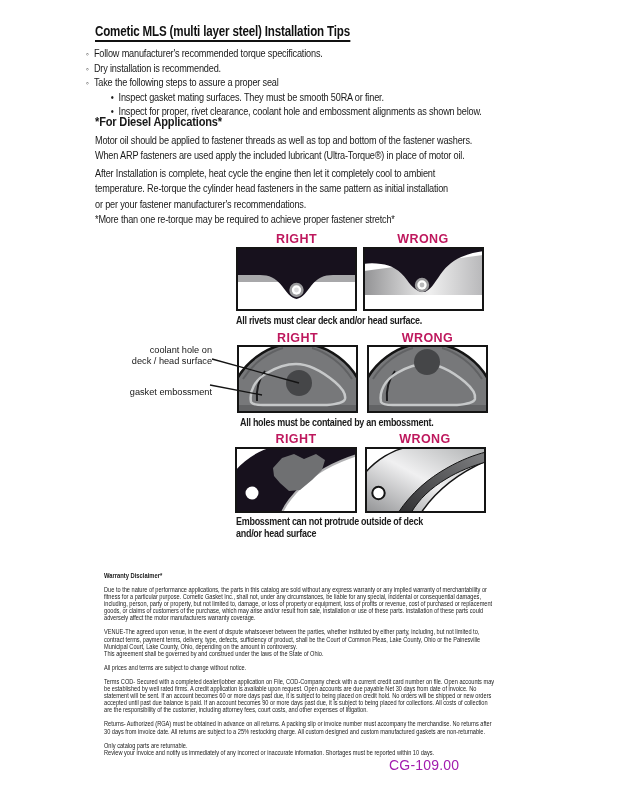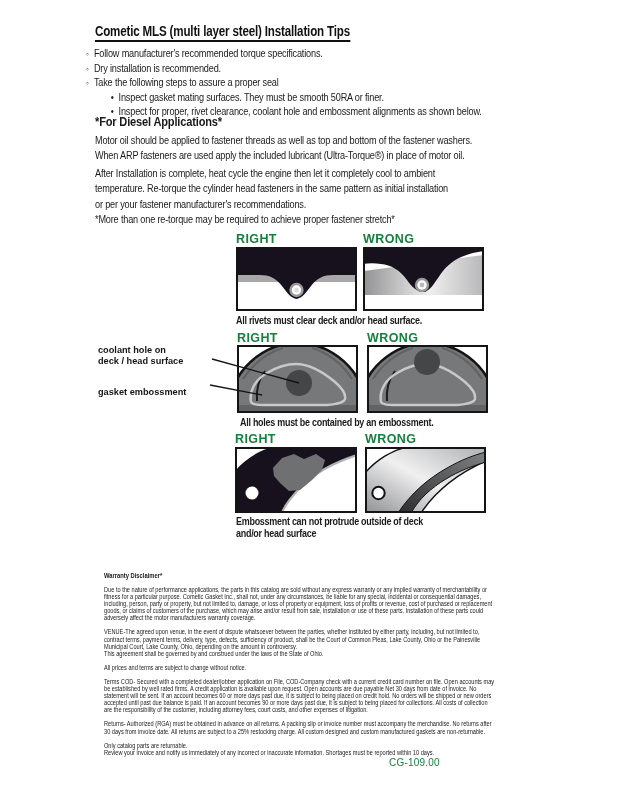--- a/index.html
+++ b/index.html
@@ -10,27 +10,27 @@
   .title{font-size:13.8px;font-weight:bold;letter-spacing:-.2px;color:#111;
          transform:scaleX(.84);transform-origin:0 0;white-space:nowrap;}
   .title span{border-bottom:2px solid #111;padding-bottom:1px;display:inline-block;}
   .body-txt{font-size:10.4px;letter-spacing:-.2px;line-height:15.4px;white-space:pre-line;width:520px;}
   .bullets{font-size:10.4px;letter-spacing:-.2px;line-height:14.6px;width:560px;}
   .b-row{display:flex;}
   .b-glyph{width:9px;flex:0 0 9px;font-size:9px;line-height:14.6px;}
   .b-sub{margin-left:28px;}
   .b-sub .b-glyph{font-size:10px;}
   .h2{font-size:12.6px;font-weight:bold;letter-spacing:-.2px;white-space:nowrap;}
-  .dlabel{font-size:12.5px;font-weight:bold;letter-spacing:.4px;color:#15803d;}
+  .dlabel{font-size:12.5px;font-weight:bold;letter-spacing:.4px;text-align:center;color:#be185d;}
   .caption{font-size:10.2px;font-weight:bold;letter-spacing:-.3px;white-space:pre-line;line-height:12px;color:#1b1b1b;width:420px;}
-  .anno{font-size:9.2px;line-height:10.5px;text-align:left;white-space:pre-line;color:#161616;width:114px;font-weight:bold;}
+  .anno{font-size:9.2px;line-height:10.5px;text-align:right;white-space:pre-line;color:#161616;width:114px;}
   .warranty{width:500px;}
   .warranty .wh{font-size:6.6px;font-weight:bold;margin:0 0 7px 0;}
   .warranty p{font-size:6.4px;line-height:7.1px;margin:0 0 7px 0;white-space:pre-line;color:#222;}
-  .pagenum{font-size:10px;letter-spacing:.2px;color:#15803d;}
+  .pagenum{font-size:14px;letter-spacing:.2px;color:#a21caf;}
   svg{display:block;}
 </style>
 </head>
 <body>
 
 <div class="page">
 
   <div class="abs title" style="left:95px;top:24px;">
     <span>Cometic MLS (multi layer steel) Installation Tips</span>
   </div>

